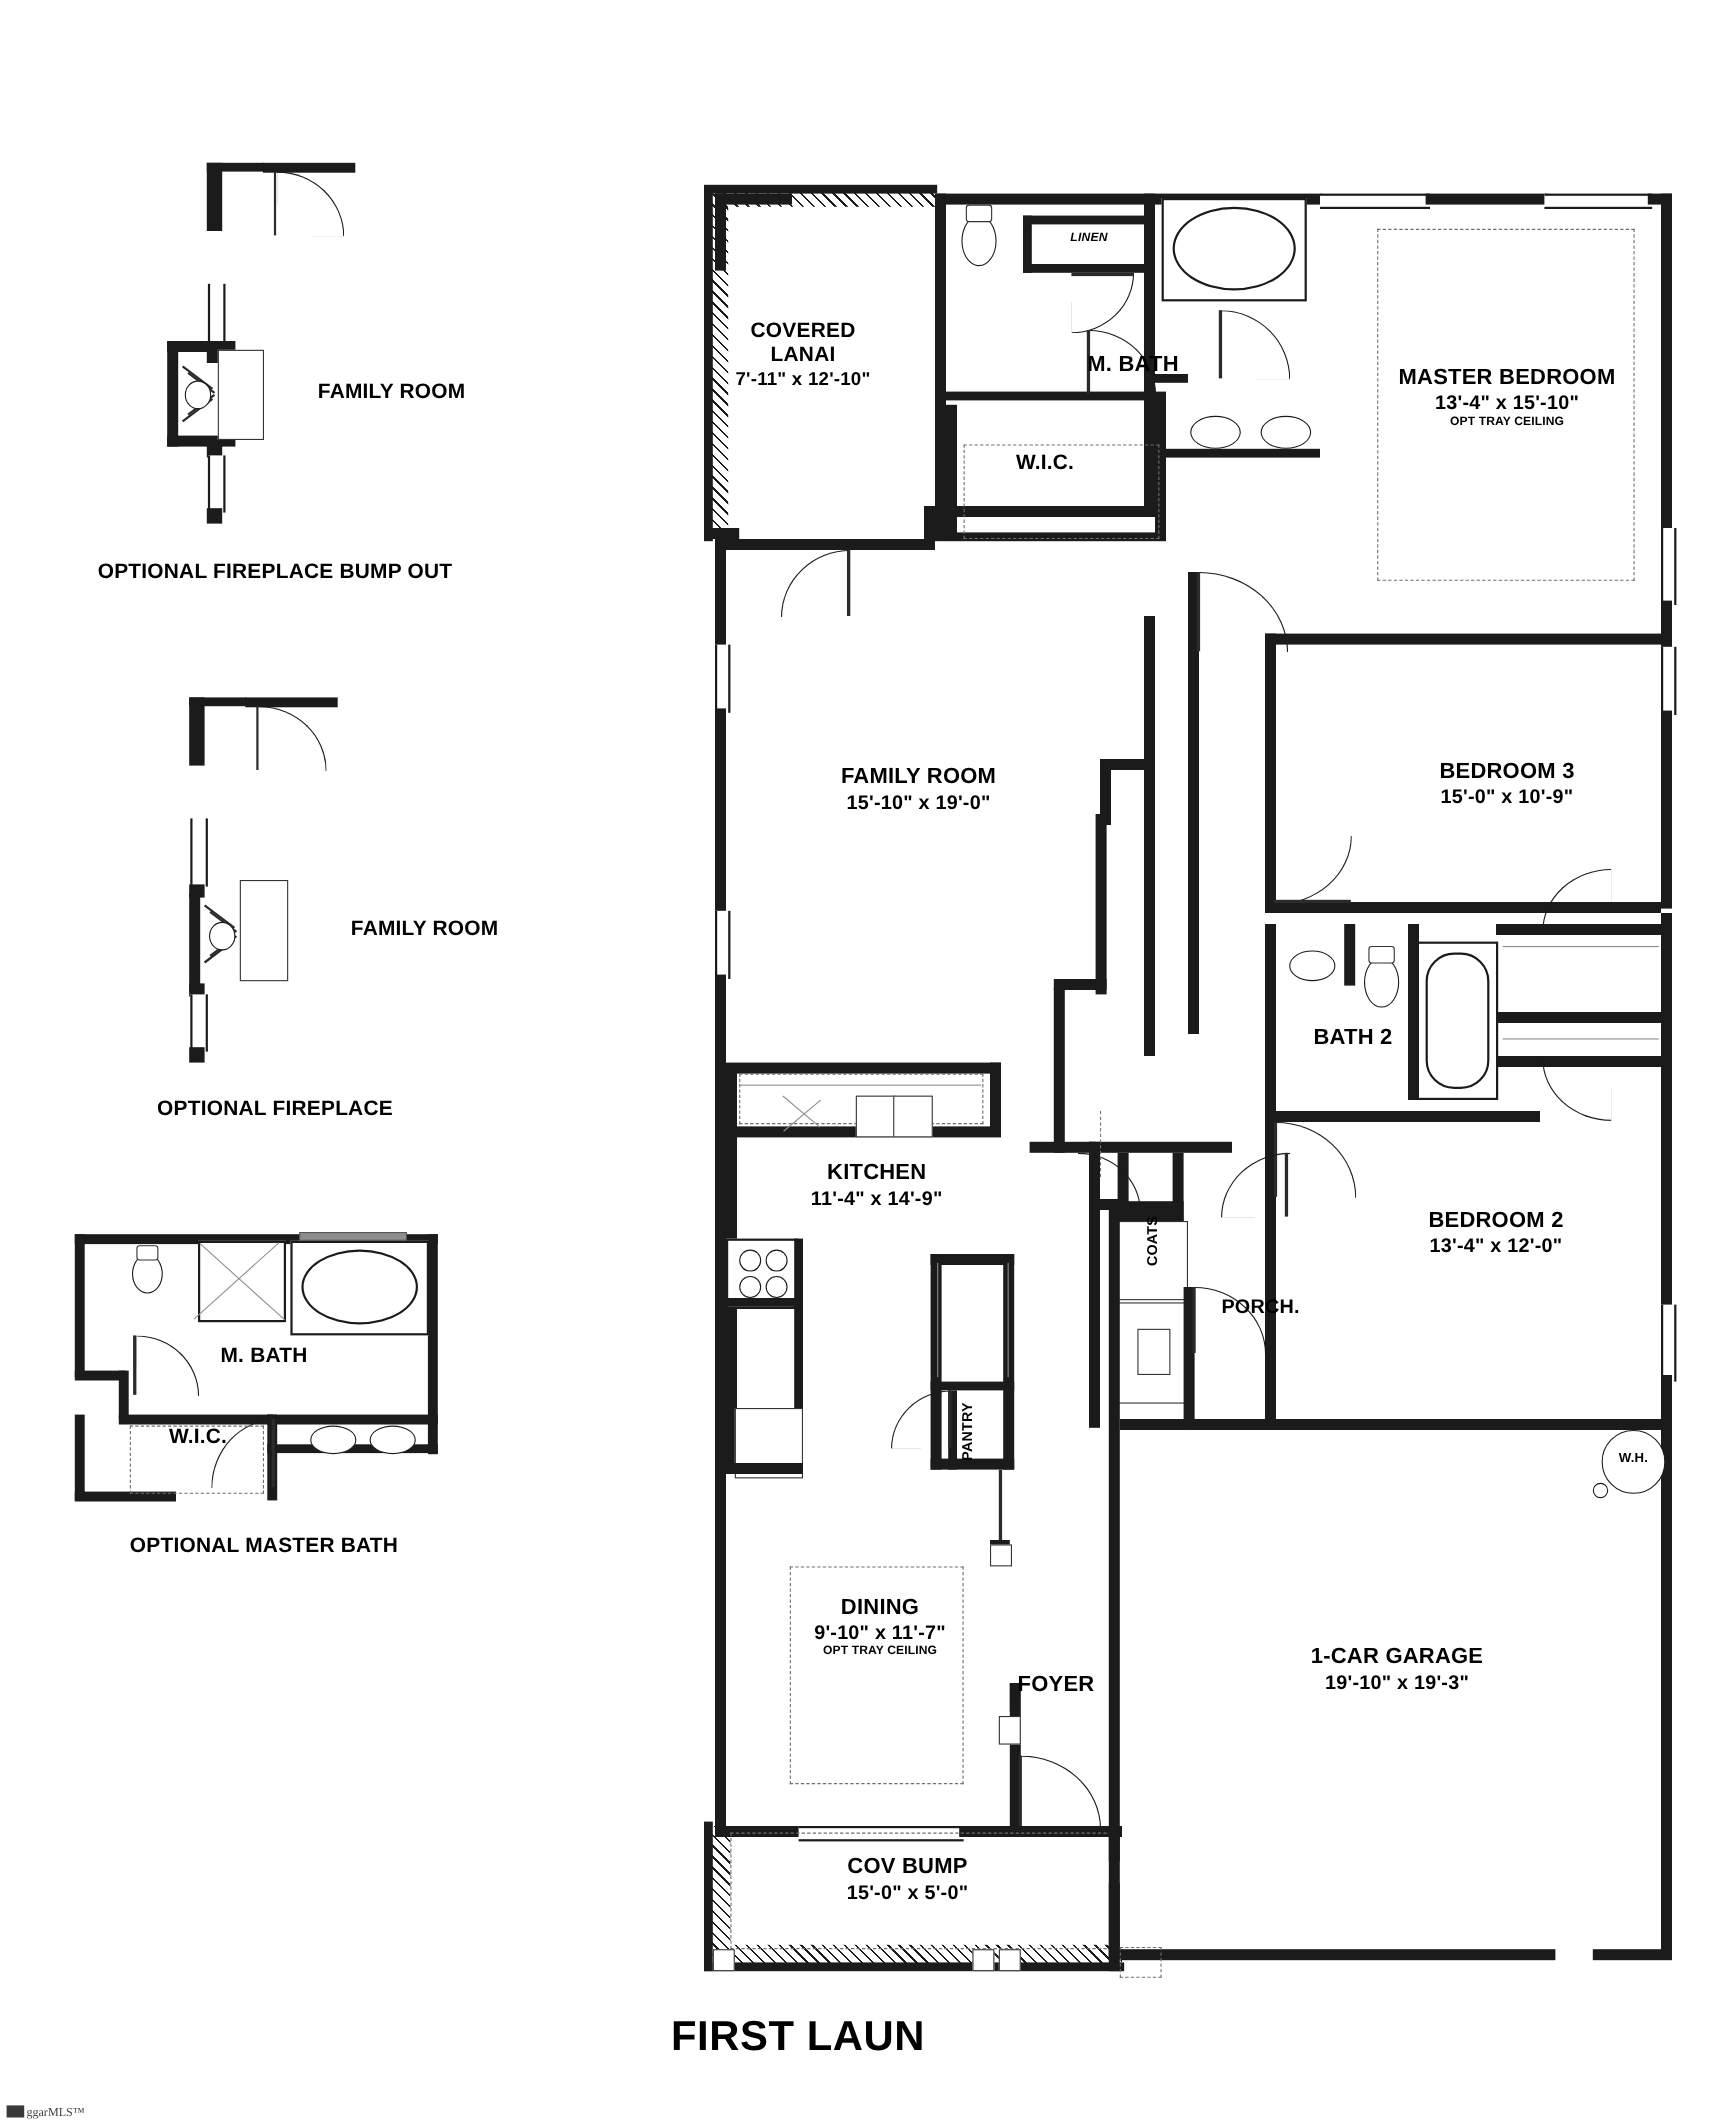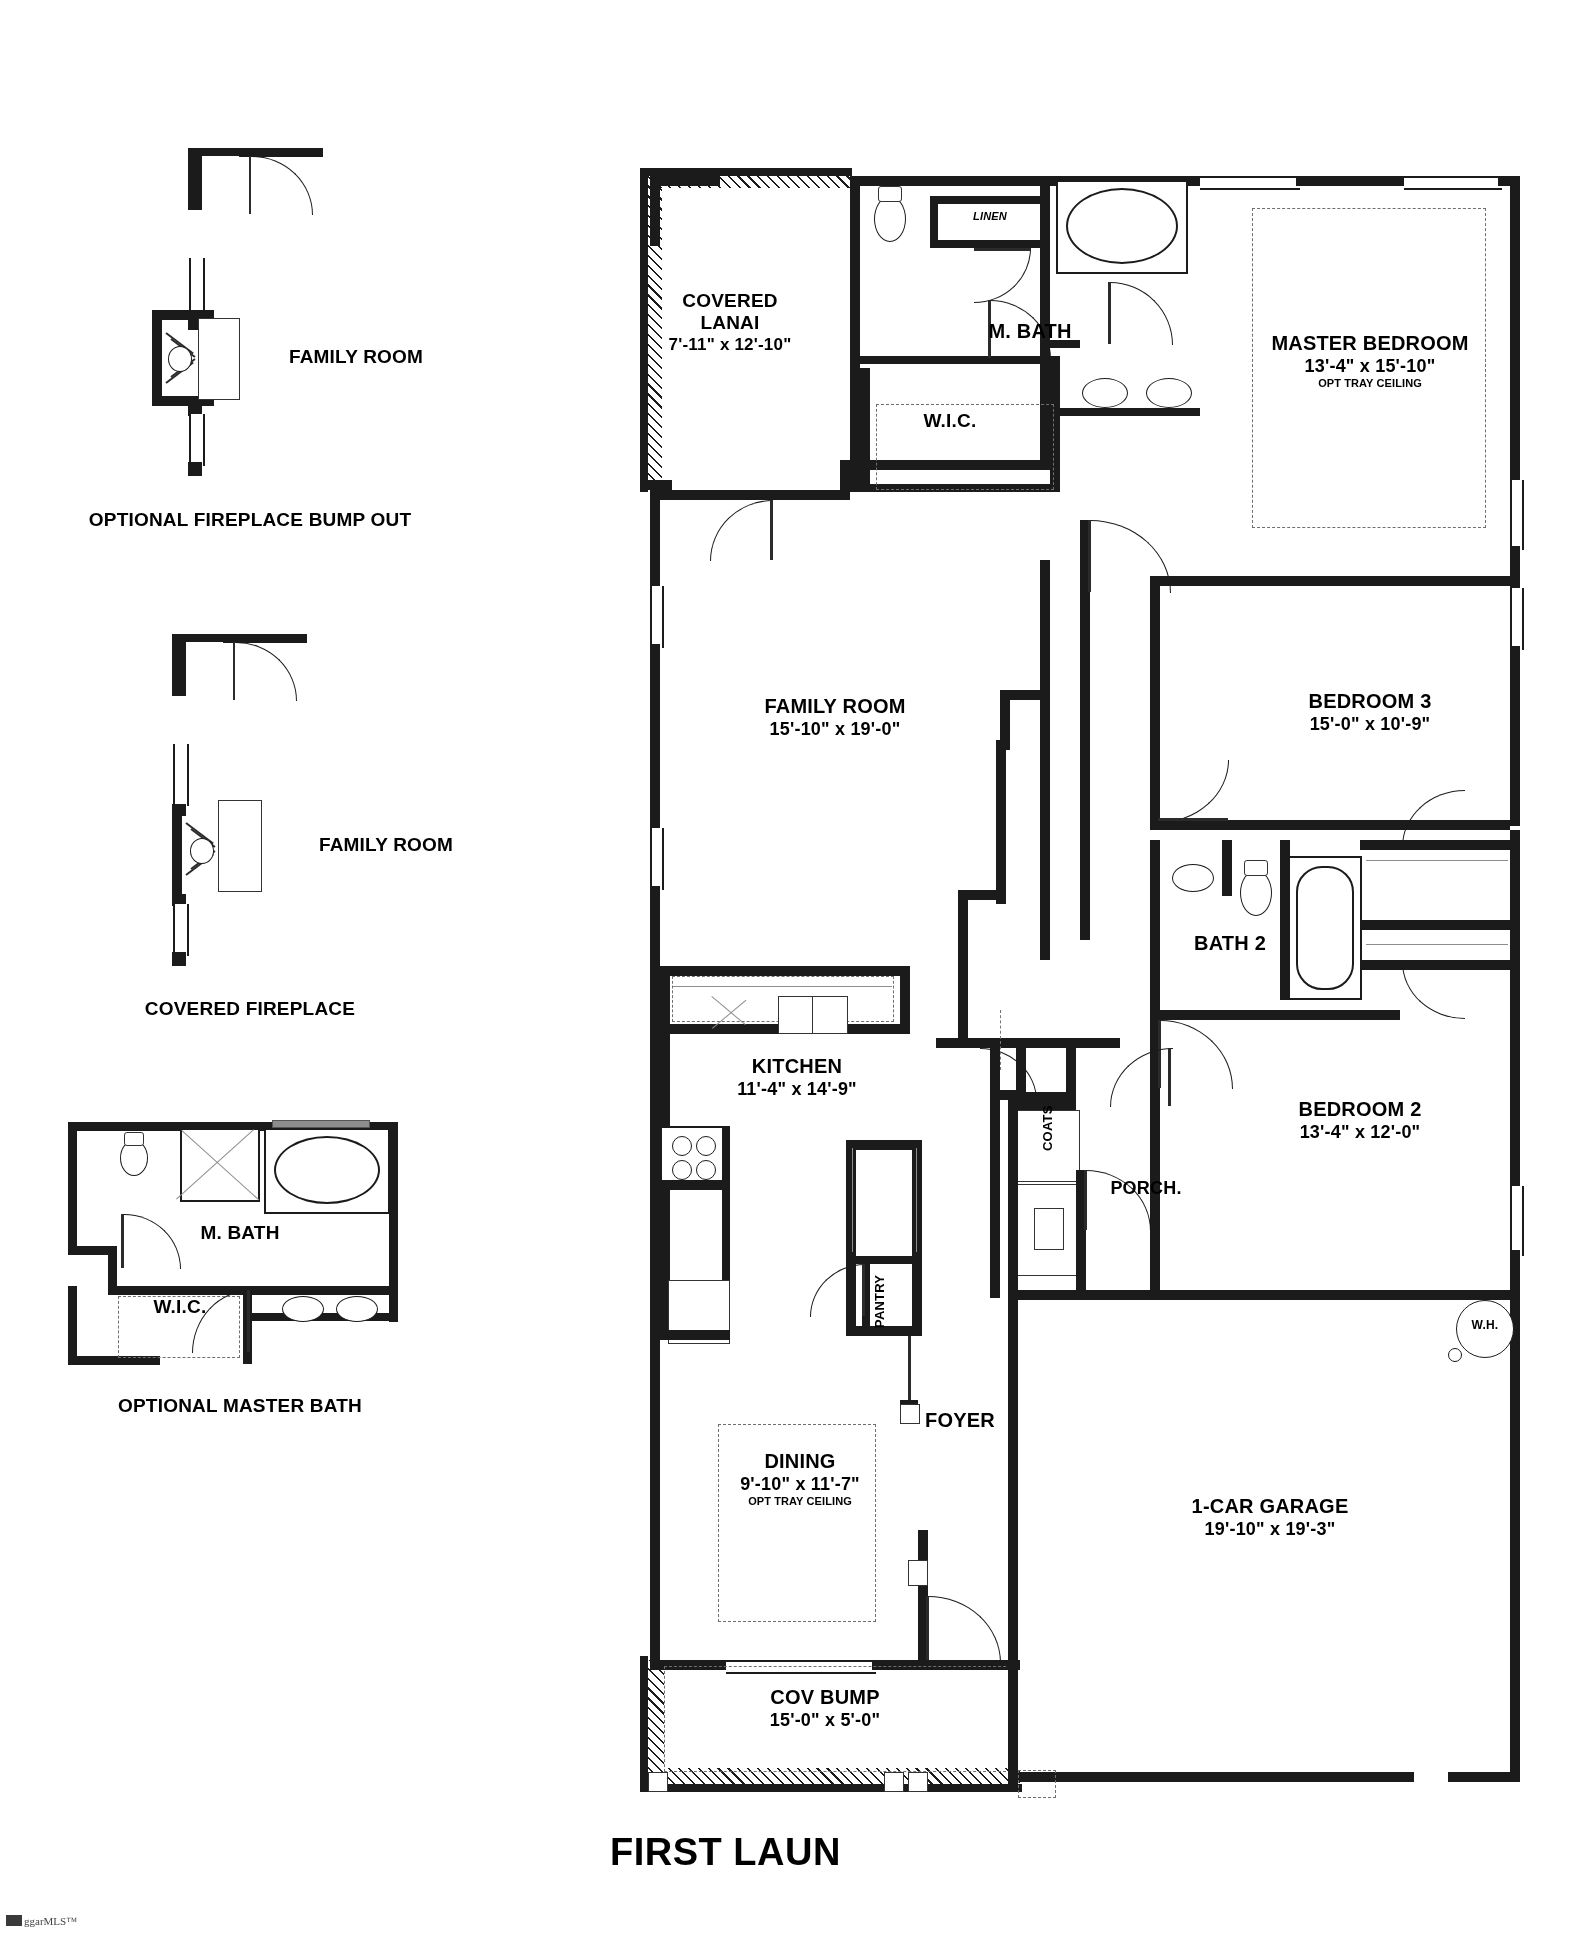--- a/index.html
+++ b/index.html
@@ -98,21 +98,21 @@
     <div class="thin" style="left:186px;top:822px;width:34px;height:2px;transform:rotate(37deg);transform-origin:left center;"></div>
     <div class="thin" style="left:186px;top:874px;width:34px;height:2px;transform:rotate(-37deg);transform-origin:left center;"></div>
     <div class="thin" style="left:191px;top:828px;width:30px;height:2px;transform:rotate(37deg);transform-origin:left center;"></div>
     <div class="thin" style="left:191px;top:868px;width:30px;height:2px;transform:rotate(-37deg);transform-origin:left center;"></div>
     <div class="circ" style="left:190px;top:838px;width:22px;height:24px;"></div>
     <div class="w" style="left:172px;top:894px;width:14px;height:12px;"></div>
     <div class="winv" style="left:173px;top:904px;width:12px;height:52px;"></div>
     <div class="w" style="left:172px;top:952px;width:14px;height:14px;"></div>
 
     <div class="lbl t19" style="left:266px;top:834px;width:240px;">FAMILY ROOM</div>
-    <div class="lbl t19" style="left:30px;top:998px;width:440px;">COVERED FIREPLACE</div>
+    <div class="lbl t19" style="left:30px;top:998px;width:440px;">OPTIONAL FIREPLACE</div>
   </div>
 
   <div>
 
     <div class="w" style="left:68px;top:1122px;width:330px;height:9px;"></div>
     <div class="w" style="left:68px;top:1122px;width:9px;height:130px;"></div>
     <div class="w" style="left:389px;top:1122px;width:9px;height:200px;"></div>
     <div class="w" style="left:68px;top:1286px;width:9px;height:78px;"></div>
     <div class="w" style="left:68px;top:1356px;width:92px;height:9px;"></div>
     <div class="w" style="left:68px;top:1246px;width:46px;height:9px;"></div>
@@ -400,21 +400,21 @@
     <div class="lbl t13 vert flip" style="left:1040px;top:1088px;width:22px;height:80px;">COATS</div>
 
     <div class="lbl t18" style="left:1086px;top:1178px;width:120px;">PORCH.</div>
 
     <div class="lbl t20" style="left:690px;top:1450px;width:220px;">
       <span class="l1">DINING</span>
       <span class="l2 t18">9'-10" x 11'-7"</span>
       <span class="l3">OPT TRAY CEILING</span>
     </div>
 
-    <div class="lbl t20" style="left:880px;top:1409px;width:160px;">FOYER</div>
+    <div class="lbl t20" style="left:880px;top:1520px;width:160px;">FOYER</div>
 
     <div class="lbl t20" style="left:1080px;top:1495px;width:380px;">
       <span class="l1">1-CAR GARAGE</span>
       <span class="l2 t18">19'-10" x 19'-3"</span>
     </div>
 
     <div class="lbl t20" style="left:680px;top:1686px;width:290px;">
       <span class="l1">COV BUMP</span>
       <span class="l2 t18">15'-0" x  5'-0"</span>
     </div>

